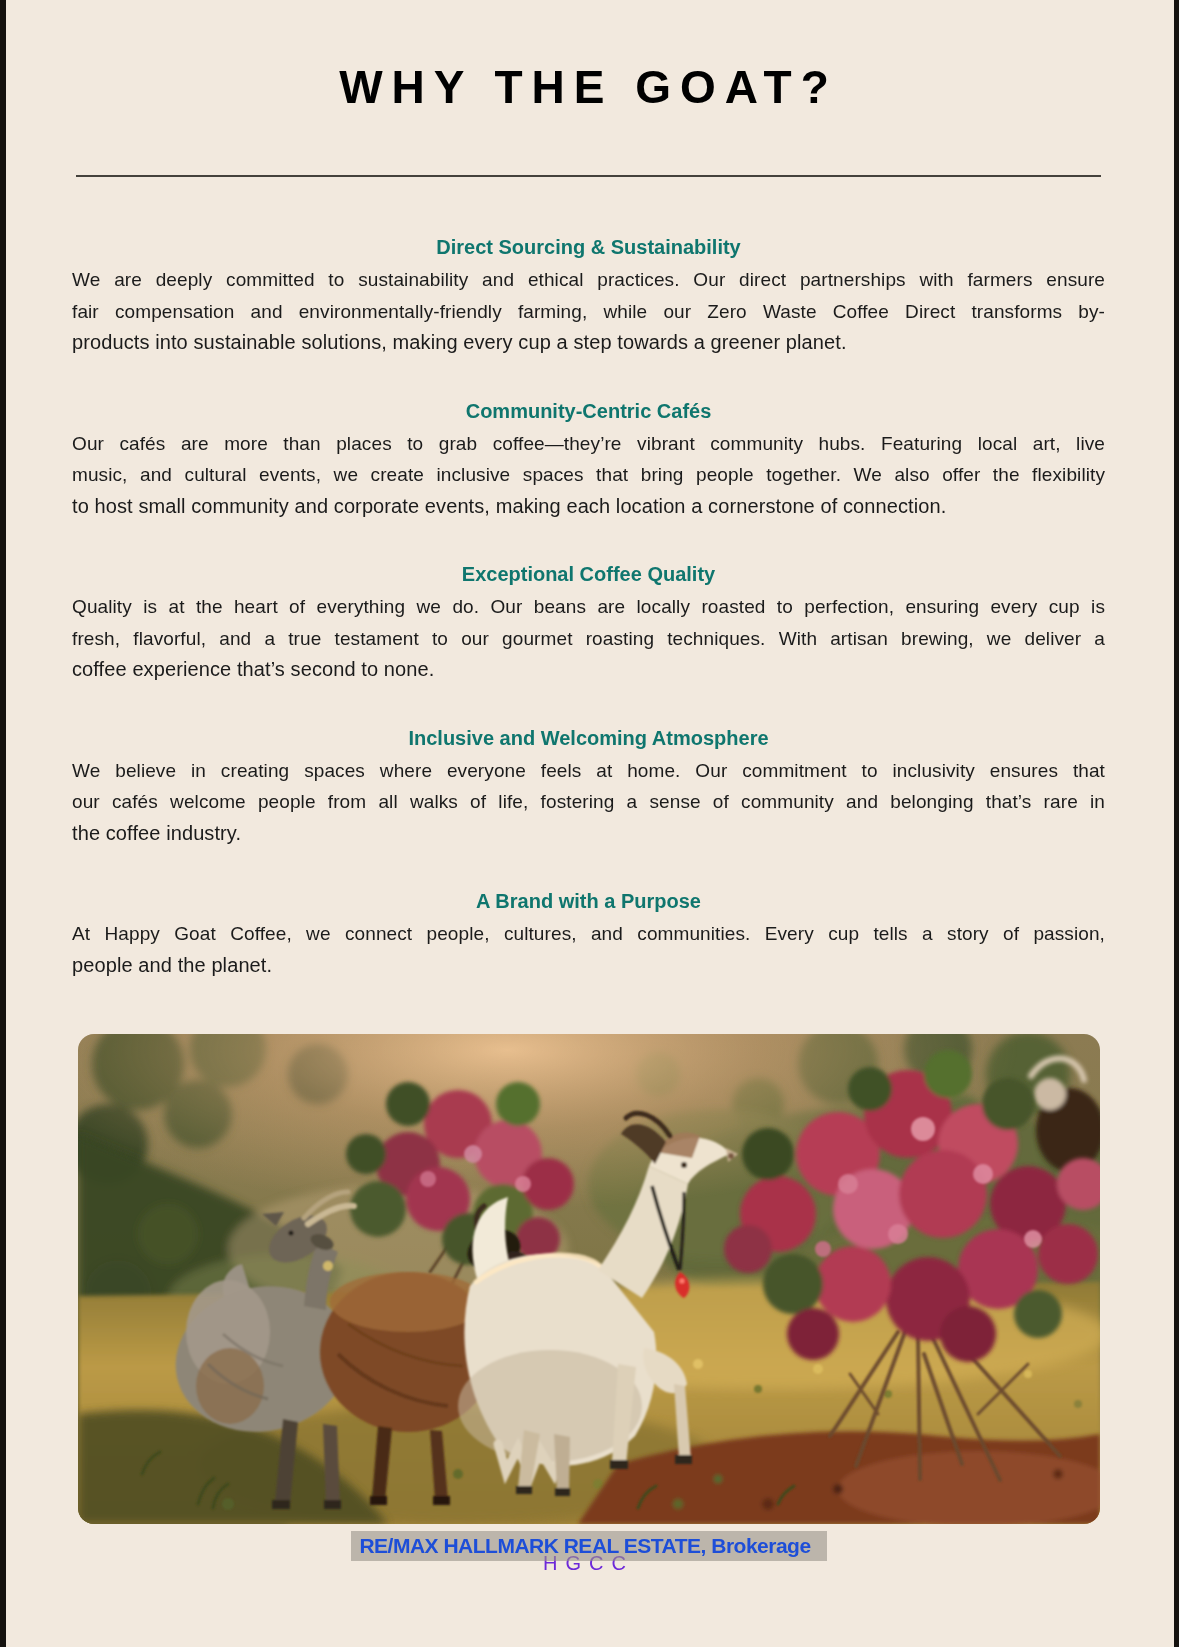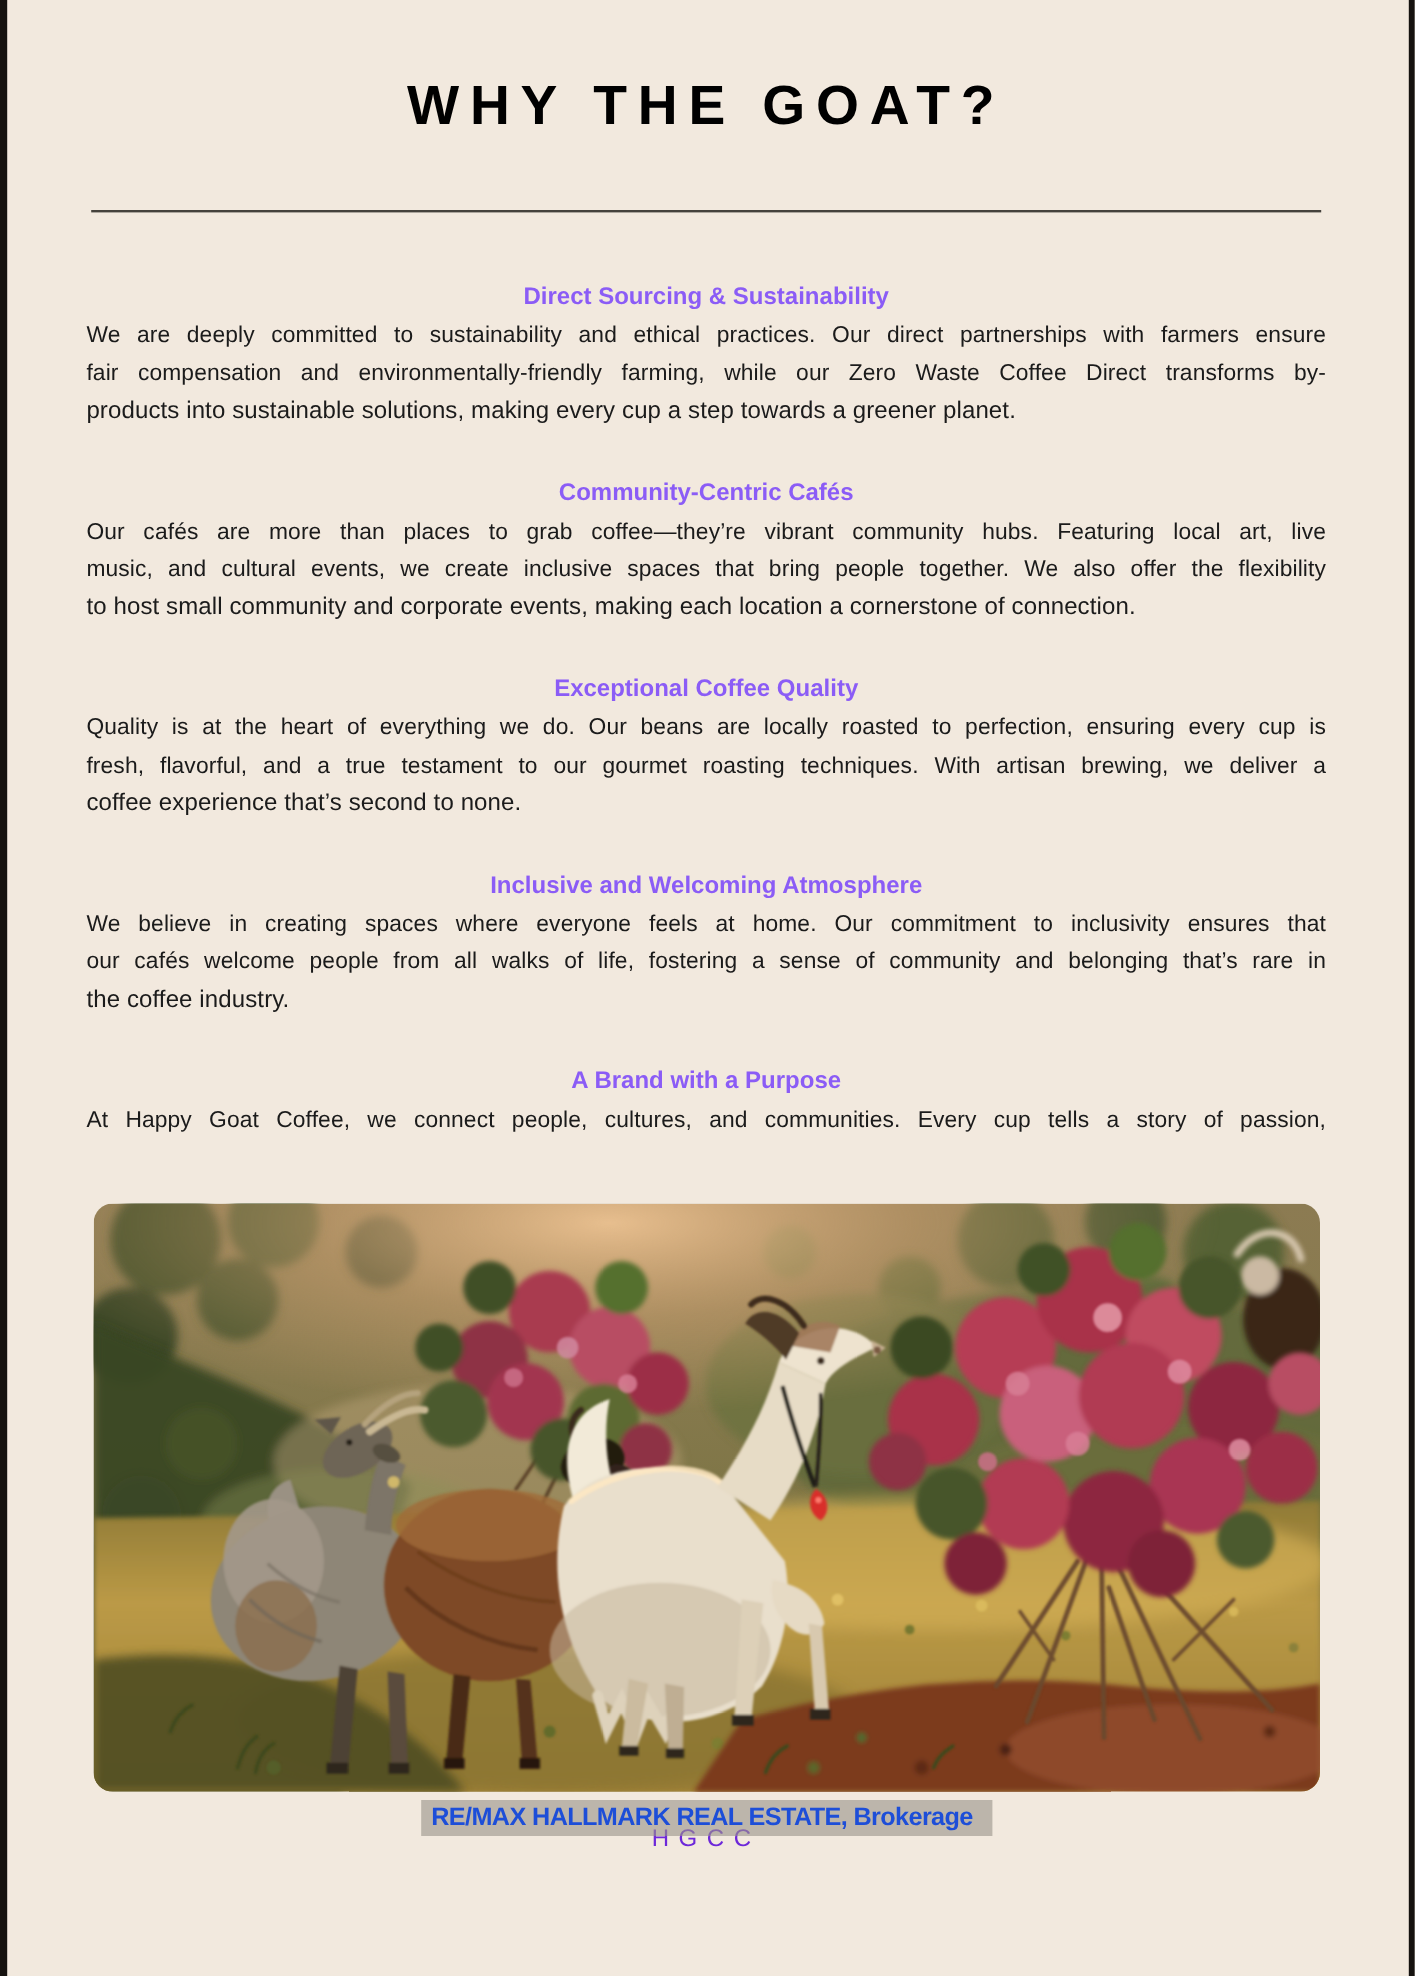--- a/index.html
+++ b/index.html
@@ -27,21 +27,21 @@
     color:#000000;
   }
   .title-divider{
     height:0;border:none;border-top:2px solid #45423c;
     margin:65px 4px 0 4px;
   }
 
   .section h2{
     font-size:20px;line-height:31px;
     margin:37px 0 1px 0;
-    text-align:center;font-weight:bold;color:#8b5cf6;
+    text-align:center;font-weight:bold;color:#0f766e;
   }
   .section:first-of-type h2{margin-top:55px;}
   .para{margin:0;}
   .jline{
     font-size:19px;line-height:31.5px;
     text-align:justify;text-align-last:justify;
     letter-spacing:0.1px;
     white-space:normal;
   }
   .lastline{
@@ -128,20 +128,21 @@
         <div class="jline">We believe in creating spaces where everyone feels at home. Our commitment to inclusivity ensures that</div>
         <div class="jline">our cafés welcome people from all walks of life, fostering a sense of community and belonging that’s rare in</div>
         <div class="lastline">the coffee industry.</div>
       </div>
     </div>
 
     <div class="section">
       <h2>A Brand with a Purpose</h2>
       <div class="para">
         <div class="jline">At Happy Goat Coffee, we connect people, cultures, and communities. Every cup tells a story of passion,</div>
+        <div class="lastline">people and the planet.</div>
       </div>
     </div>
 
     <figure class="photo-frame">
       <svg viewBox="0 0 1022 490" preserveAspectRatio="none">
         <defs>
           <linearGradient id="bgGrad" x1="0" y1="0" x2="0" y2="1">
             <stop offset="0" stop-color="#8c7b52"></stop>
             <stop offset="0.3" stop-color="#877a4e"></stop>
             <stop offset="0.55" stop-color="#7c7444"></stop>

